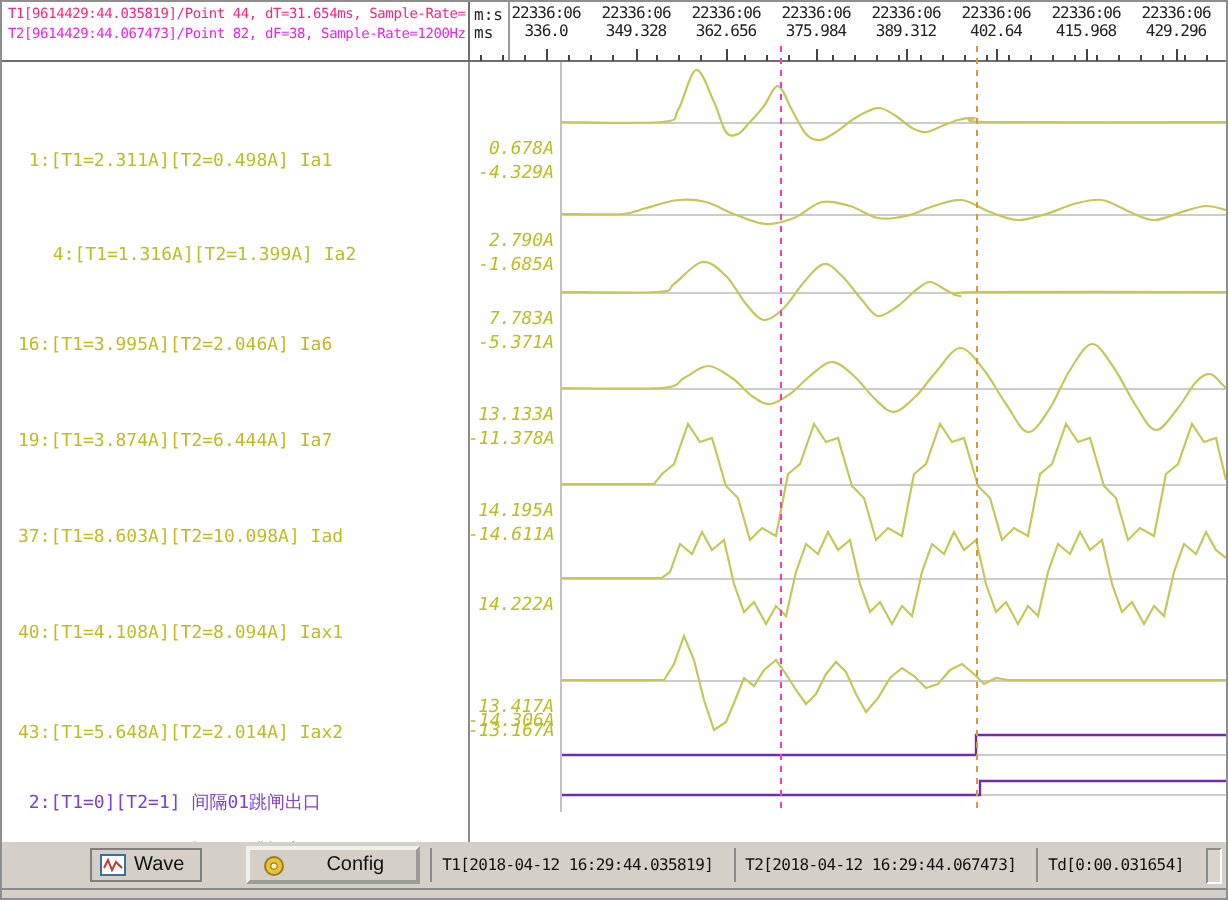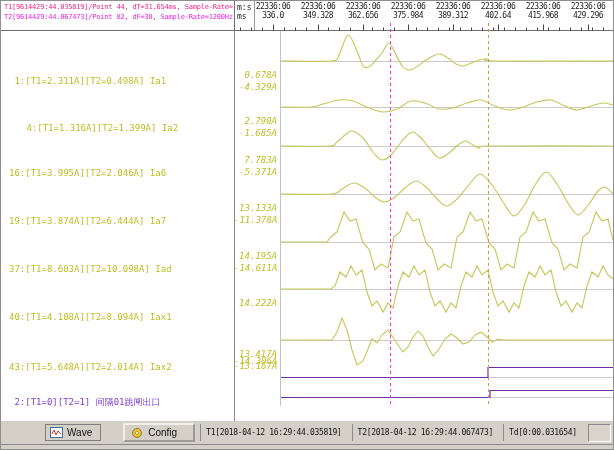--- a/index.html
+++ b/index.html
@@ -36,21 +36,21 @@
     border-bottom:1px solid #9a9a9a;box-sizing:border-box;}
   .status-tt{position:absolute;left:4px;top:2px;font-size:9px;color:#111;white-space:nowrap;}
   .status-div{position:absolute;left:233px;top:0;width:1px;height:15px;background:#9a9a9a;}
   .cursor-t1-label{position:absolute;left:380px;top:2px;font-size:9px;color:#f03cc8;}
   
   .taskbar{position:absolute;left:0;top:420px;width:614px;height:23px;background:#d4d0c8;
     display:flex;align-items:center;box-sizing:border-box;padding-left:8px;
     font-family:"Liberation Sans","DejaVu Sans",sans-serif;}
   .tab-wave{display:inline-flex;align-items:center;gap:4px;height:17px;padding:0 8px 0 4px;
     background:#d4d0c8;border:1px solid #7f7f7f;box-sizing:border-box;font-size:10px;color:#111;margin-left:36px;}
-  .btn-config{display:inline-flex;align-items:center;gap:5px;height:19px;padding:0 16px 0 6px;
+  .btn-config{display:inline-flex;align-items:center;gap:20px;height:19px;padding:0 16px 0 6px;
     margin-left:22px;background:#d4d0c8;border:2px outset #f0efe9;box-sizing:border-box;
     font-size:10px;color:#111;}
   .tb-cell{height:17px;display:inline-flex;align-items:center;margin-left:5px;padding:0 5px;
     border-left:1px solid #8a8a8a;font-family:"DejaVu Sans Mono",monospace;font-size:8px;
     letter-spacing:-0.3px;color:#111;white-space:nowrap;}
   .tb-fill{flex:1;height:16px;margin:0 4px 0 6px;border:1px solid;
     border-color:#8a8a8a #ffffff #ffffff #8a8a8a;background:#d9d5cd;}
   .bottom-strip{position:absolute;left:0;top:443px;width:614px;height:7px;background:#d4d0c8;
     border-top:1px solid #8a8a8a;box-sizing:border-box;}
 </style>

